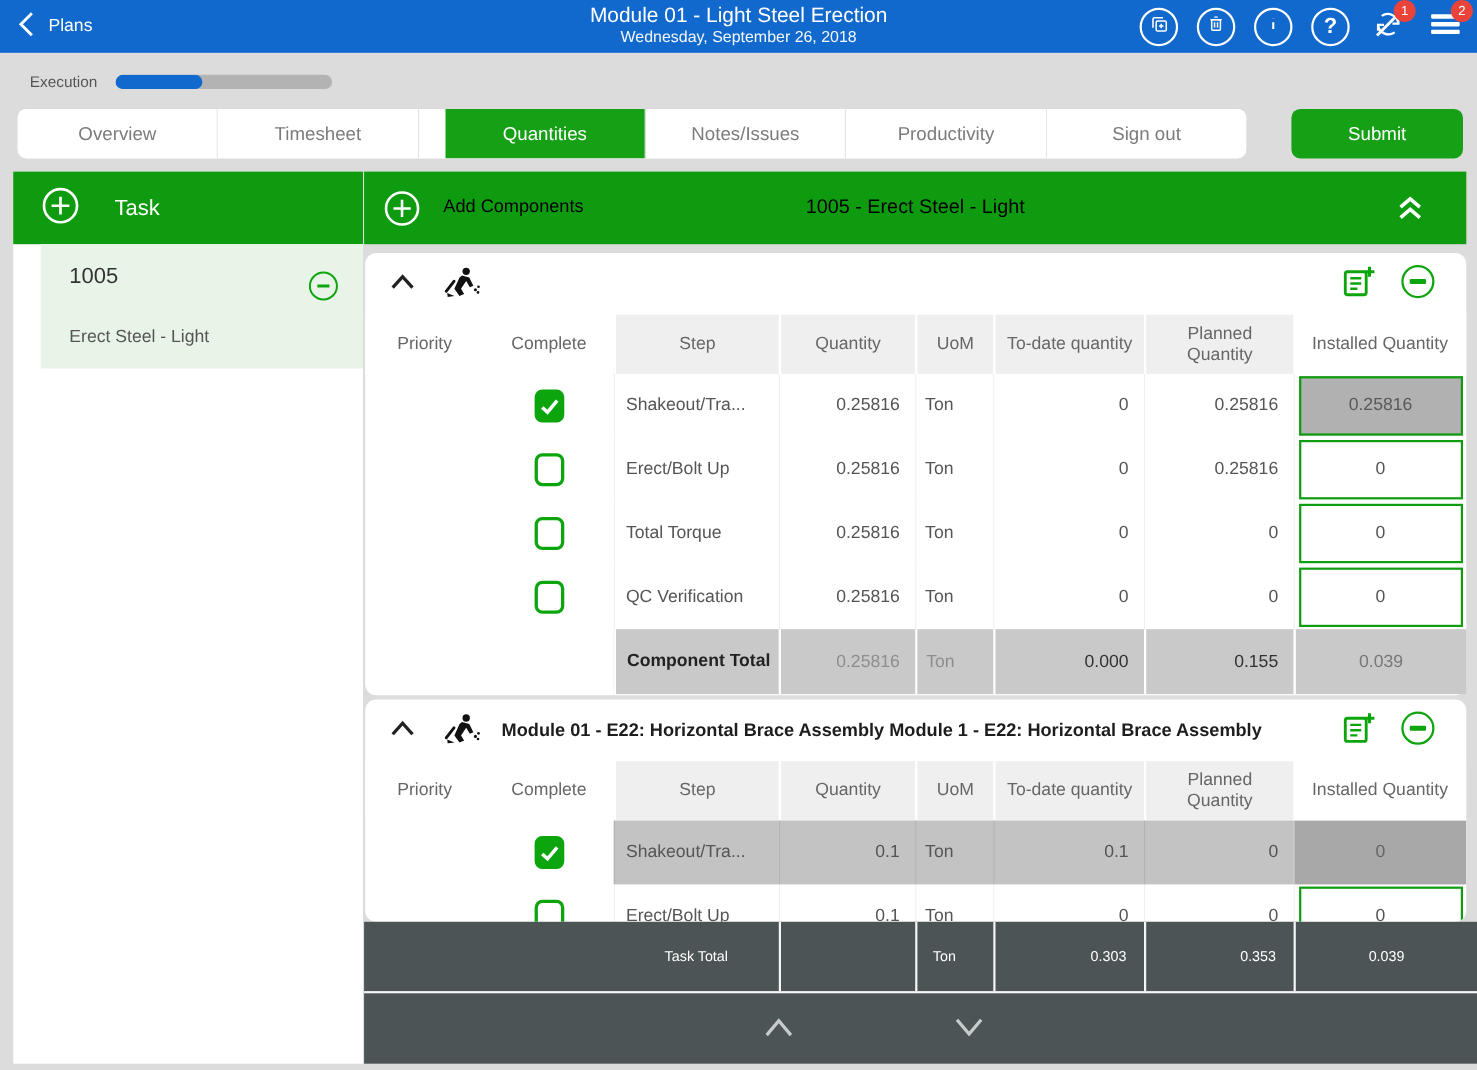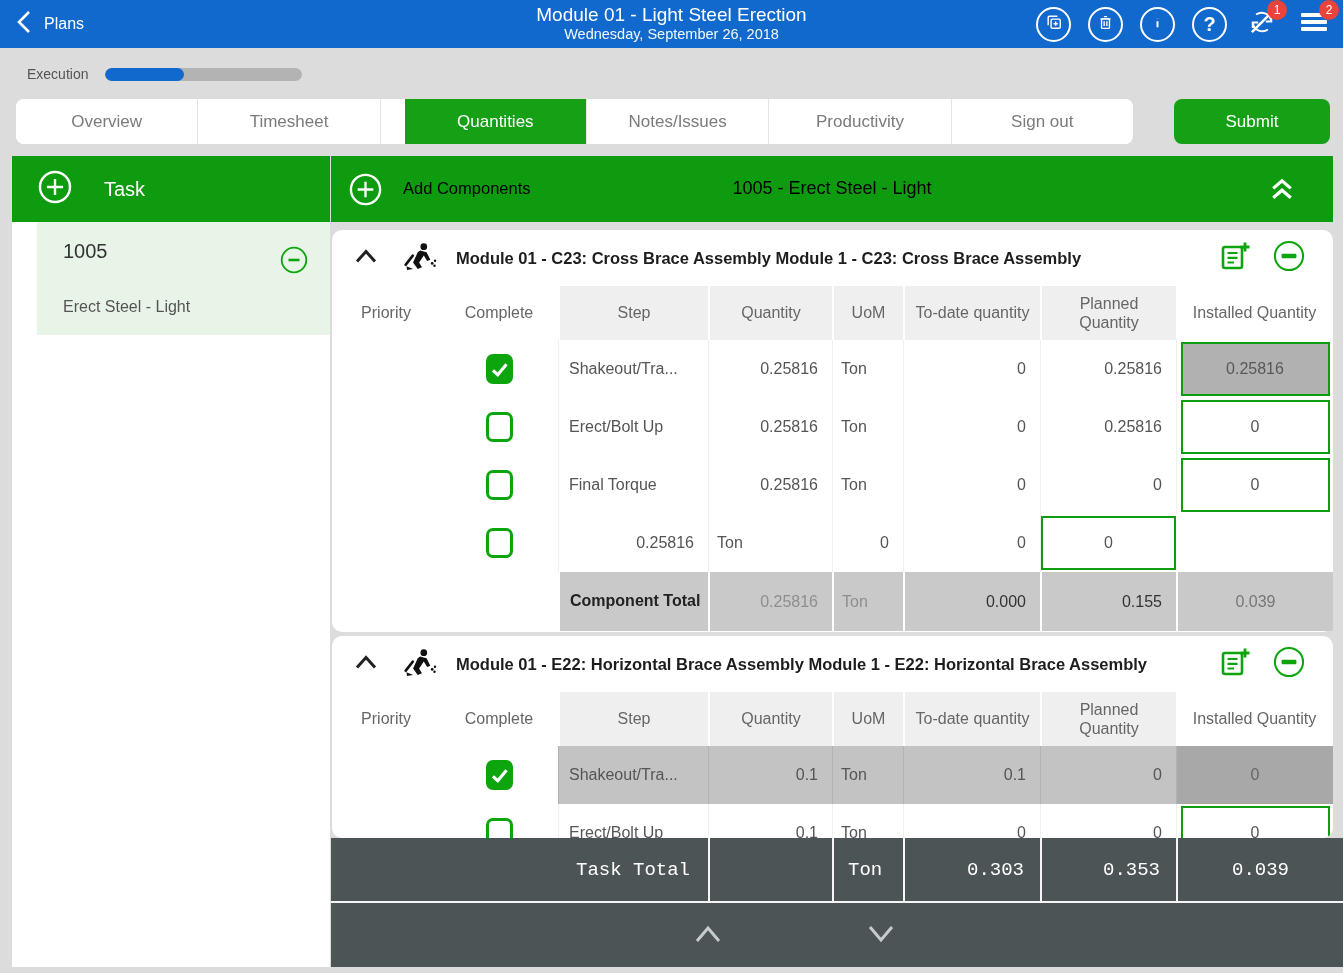--- a/index.html
+++ b/index.html
@@ -82,21 +82,21 @@
   .trow.total .gray { color:#8e8e8e; }
   .trow.total .dark { color:#333; }
   .trow.total .ctr { justify-content:center; padding:0; color:#777; }
   
   .checkbox { width:27px; height:30px; border:3px solid #0da50d; border-radius:7px; background:#fff; display:flex; align-items:center; justify-content:center; cursor:pointer; }
   .checkbox .tick { display:none; }
   .checkbox.checked { background:#0da50d; }
   .checkbox.checked .tick { display:block; }
   
   .task-total { position:absolute; left:331px; top:838px; width:1012px; height:63px; background:#4d5456; color:#fff; display:grid; grid-template-columns:377px 124px 71px 137px 136px 167px; }
-  .task-total .tt { display:flex; align-items:center; font-size:19px; border-left:2px solid #f6f6f6;font-family:Liberation Mono, monospace; }
+  .task-total .tt { display:flex; align-items:center; font-size:13px; border-left:2px solid #f6f6f6; }
   .task-total .tt:first-child { border-left:none; position:relative; }
   .task-total .tt:first-child span { position:absolute; left:227px; width:150px; text-align:center; }
   .task-total .ttl { padding-left:14px; }
   .task-total .ttr { justify-content:flex-end; padding-right:16px; }
   .task-total .ttc { justify-content:center; }
   .navbar { position:absolute; left:331px; top:901px; width:1012px; height:66px; background:#4d5456; border-top:2px solid #f6f6f6; }
   .navbar .nav-up { position:absolute; left:362px; top:20px; cursor:pointer; }
   .navbar .nav-down { position:absolute; left:535px; top:20px; cursor:pointer; }
 </style>
 </head>
@@ -234,21 +234,20 @@
       <svg width="34" height="28" viewBox="0 0 36 30" fill="#111">
         <circle cx="21" cy="5" r="3.6"></circle>
         <path d="M17 9 L24 11 L28 19 L24.6 20.4 L21 14.5 L16 22 L19 27 L14.5 29 L9.5 22 L14.5 11 Z"></path>
         <rect x="4" y="12" width="2.8" height="15" rx="1.2" transform="rotate(38 5.4 19.5)"></rect>
         <path d="M2.5 26 L9.5 29 L3 30 Z"></path>
         <circle cx="30" cy="23" r="1.5"></circle>
           <circle cx="33" cy="20" r="1.3"></circle>
           <circle cx="32.5" cy="25.5" r="1.3"></circle>
       </svg>
     </span>
-    <span class="ctitle">Module 01 - C23: Cross Brace Assembly Module 1 - C23: Cross Brace Assembly</span>
     <span class="cicons">
       <span>
         <svg width="32" height="32" viewBox="0 0 32 32" fill="none" stroke="#0da50d">
           <rect x="4" y="7" width="19" height="21" rx="2" stroke-width="2.6"></rect>
           <path d="M8.5 13h10M8.5 17.8h10M8.5 22.5h6.5" stroke-width="2.2"></path>
           <path d="M26 2.5v9M21.5 7h9" stroke-width="2.8"></path>
         </svg>
       </span>
       <span>
         <svg width="32" height="32" viewBox="0 0 28 28" fill="none" stroke="#0da50d" stroke-width="1.8">
@@ -306,37 +305,38 @@
     </div>
   </div>
 
   <div class="trow">
     <div class="c"></div>
     <div class="c compcell">
       <span class="checkbox">
         
       </span>
     </div>
-    <div class="c stepcell bl">Final Torque</div>
+    <div class="c stepcell bl">Total Torque</div>
     <div class="c numcell bl">0.25816</div>
     <div class="c uomcell bl">Ton</div>
     <div class="c numcell bl">0</div>
     <div class="c numcell bl">0</div>
     <div class="c instcell bl">
       <span class="instbox">0</span>
     </div>
   </div>
 
   <div class="trow">
     <div class="c"></div>
     <div class="c compcell">
       <span class="checkbox">
         
       </span>
     </div>
+    <div class="c stepcell bl">QC Verification</div>
     <div class="c numcell bl">0.25816</div>
     <div class="c uomcell bl">Ton</div>
     <div class="c numcell bl">0</div>
     <div class="c numcell bl">0</div>
     <div class="c instcell bl">
       <span class="instbox">0</span>
     </div>
   </div>
 
   <div class="trow total">

